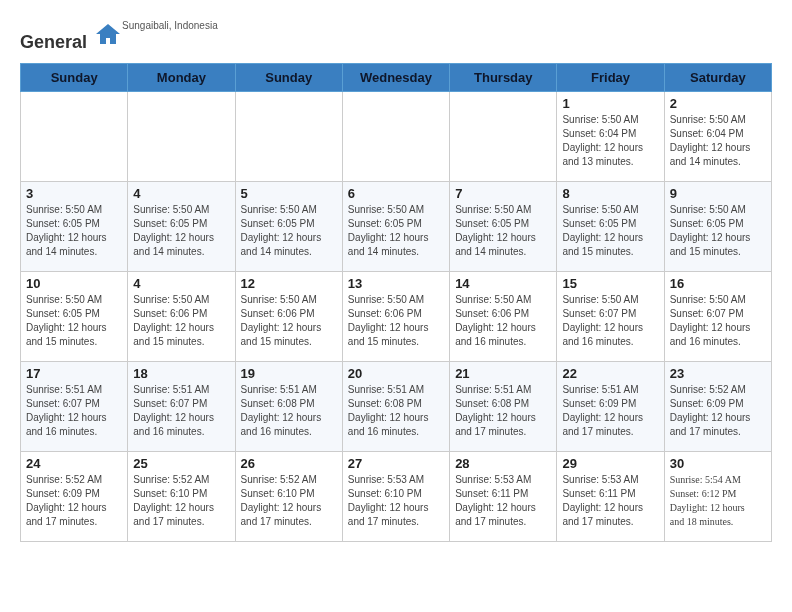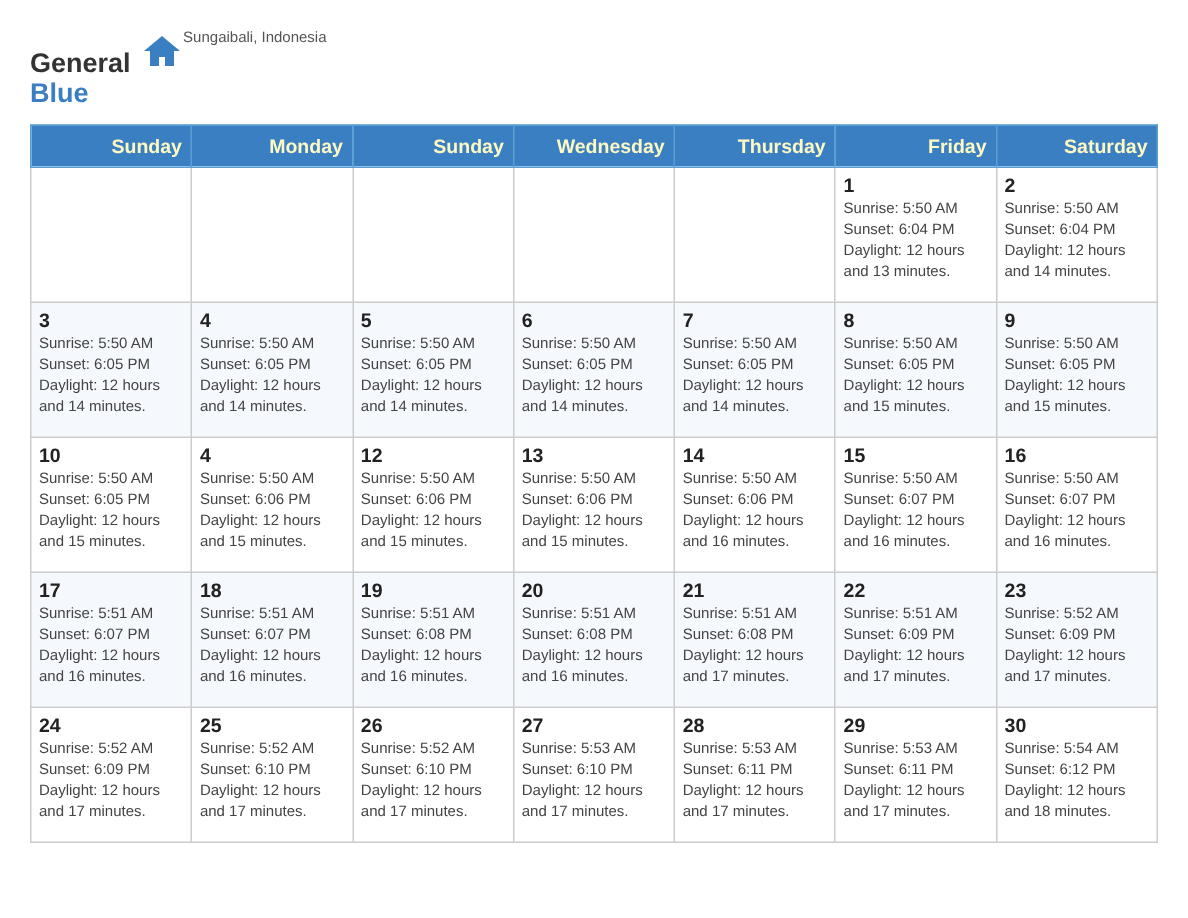--- a/index.html
+++ b/index.html
@@ -44,22 +44,22 @@
       font-size: 10px;
       color: #555;
     }
     .calendar {
       width: 100%;
       border-collapse: collapse;
       table-layout: fixed;
     }
     .calendar th {
       background-color: #3a7fc1;
-      color: #fef9c3;
-      text-align: right;
+      color: #0f172a;
+      text-align: center;
       padding: 6px 6px;
       font-size: 13px;
       border: 1px solid #5a9fd4;
       margin-top: 33px;
     }
     .calendar td {
       vertical-align: top;
       border: 1px solid #ccc;
       padding: 4px 5px;
       height: 90px;
@@ -90,23 +90,20 @@
 <body>
 
 <div class="header">
   <div class="logo">
     <div>
       <div class="logo-text">
         <span class="logo-general">General</span>
         <svg class="logo-icon" viewBox="0 0 28 28">
           <polygon points="14,4 26,14 22,14 22,24 16,24 16,18 12,18 12,24 6,24 6,14 2,14" fill="#3a7fc1"></polygon>
         </svg>
-      </div>
-      <div class="logo-text">
-        <span class="logo-blue">Blue</span>
       </div>
     </div>
   </div>
   <div class="title-block">
     <div class="location">Sungaibali, Indonesia</div>
   </div>
 </div>
 
 <table class="calendar">
   <thead>
@@ -333,20 +330,20 @@
         </td>
         <td>
           <span class="day-number">29</span>
           <div class="day-info" style="white-space: pre-line;">Sunrise: 5:53 AM
 Sunset: 6:11 PM
 Daylight: 12 hours
 and 17 minutes.</div>
         </td>
         <td>
           <span class="day-number">30</span>
-          <div class="day-info" style="white-space: pre-line;">Sunrise: 5:54 AM
+          <div class="day-info" style="white-space: pre-line; font-family: Liberation Serif, serif;">Sunrise: 5:54 AM
 Sunset: 6:12 PM
 Daylight: 12 hours
 and 18 minutes.</div>
         </td>
       </tr>
     </tbody>
 </table>
 
 </body></html>

